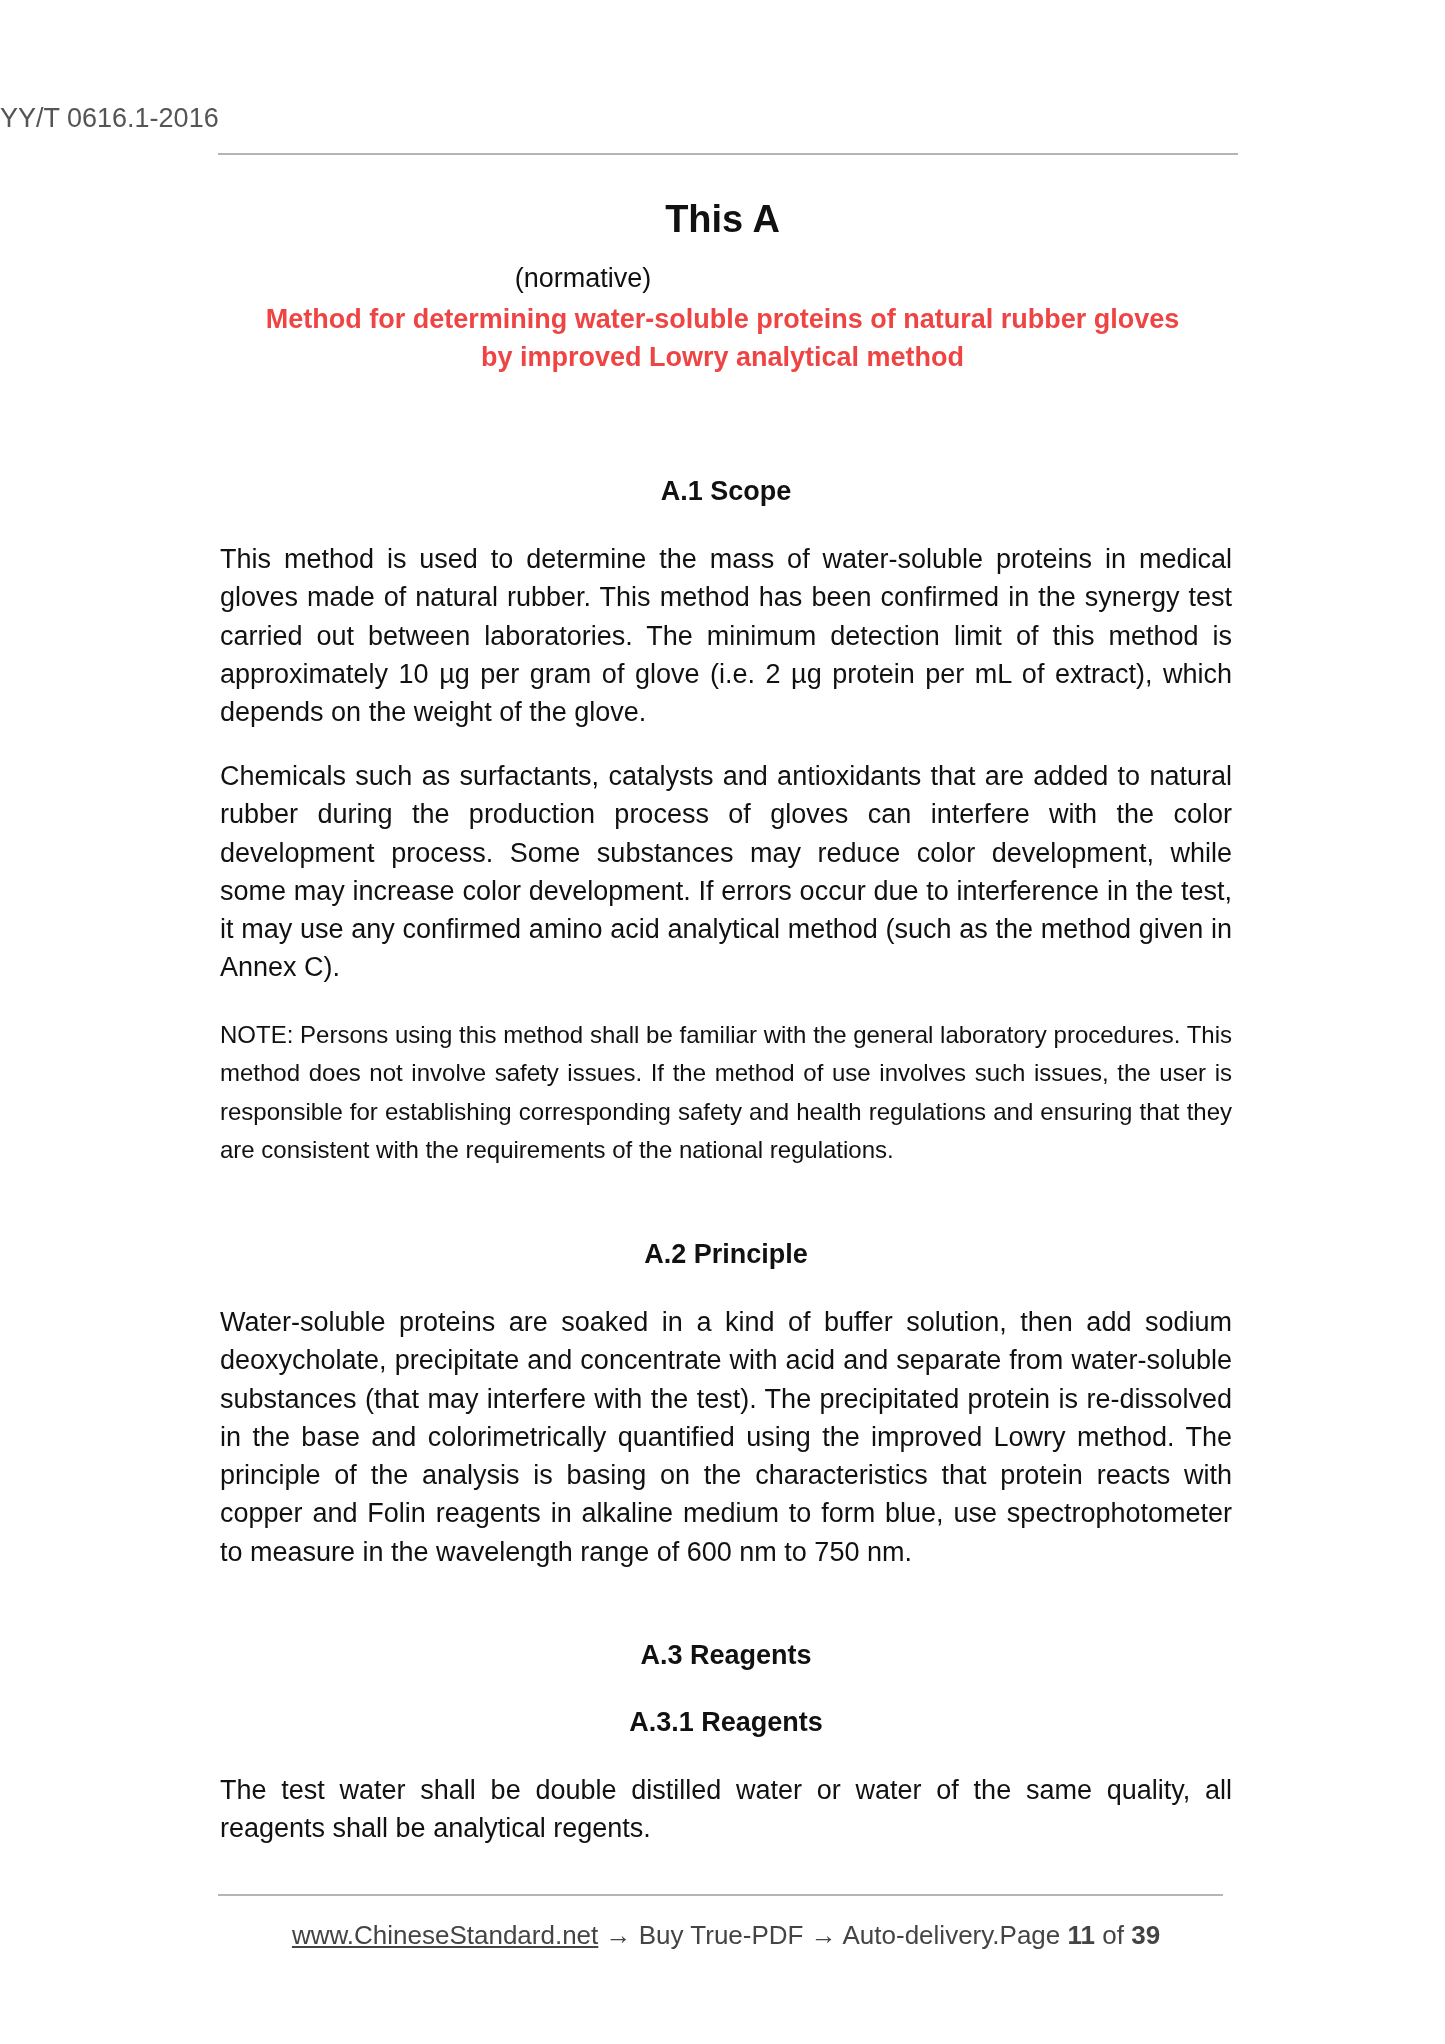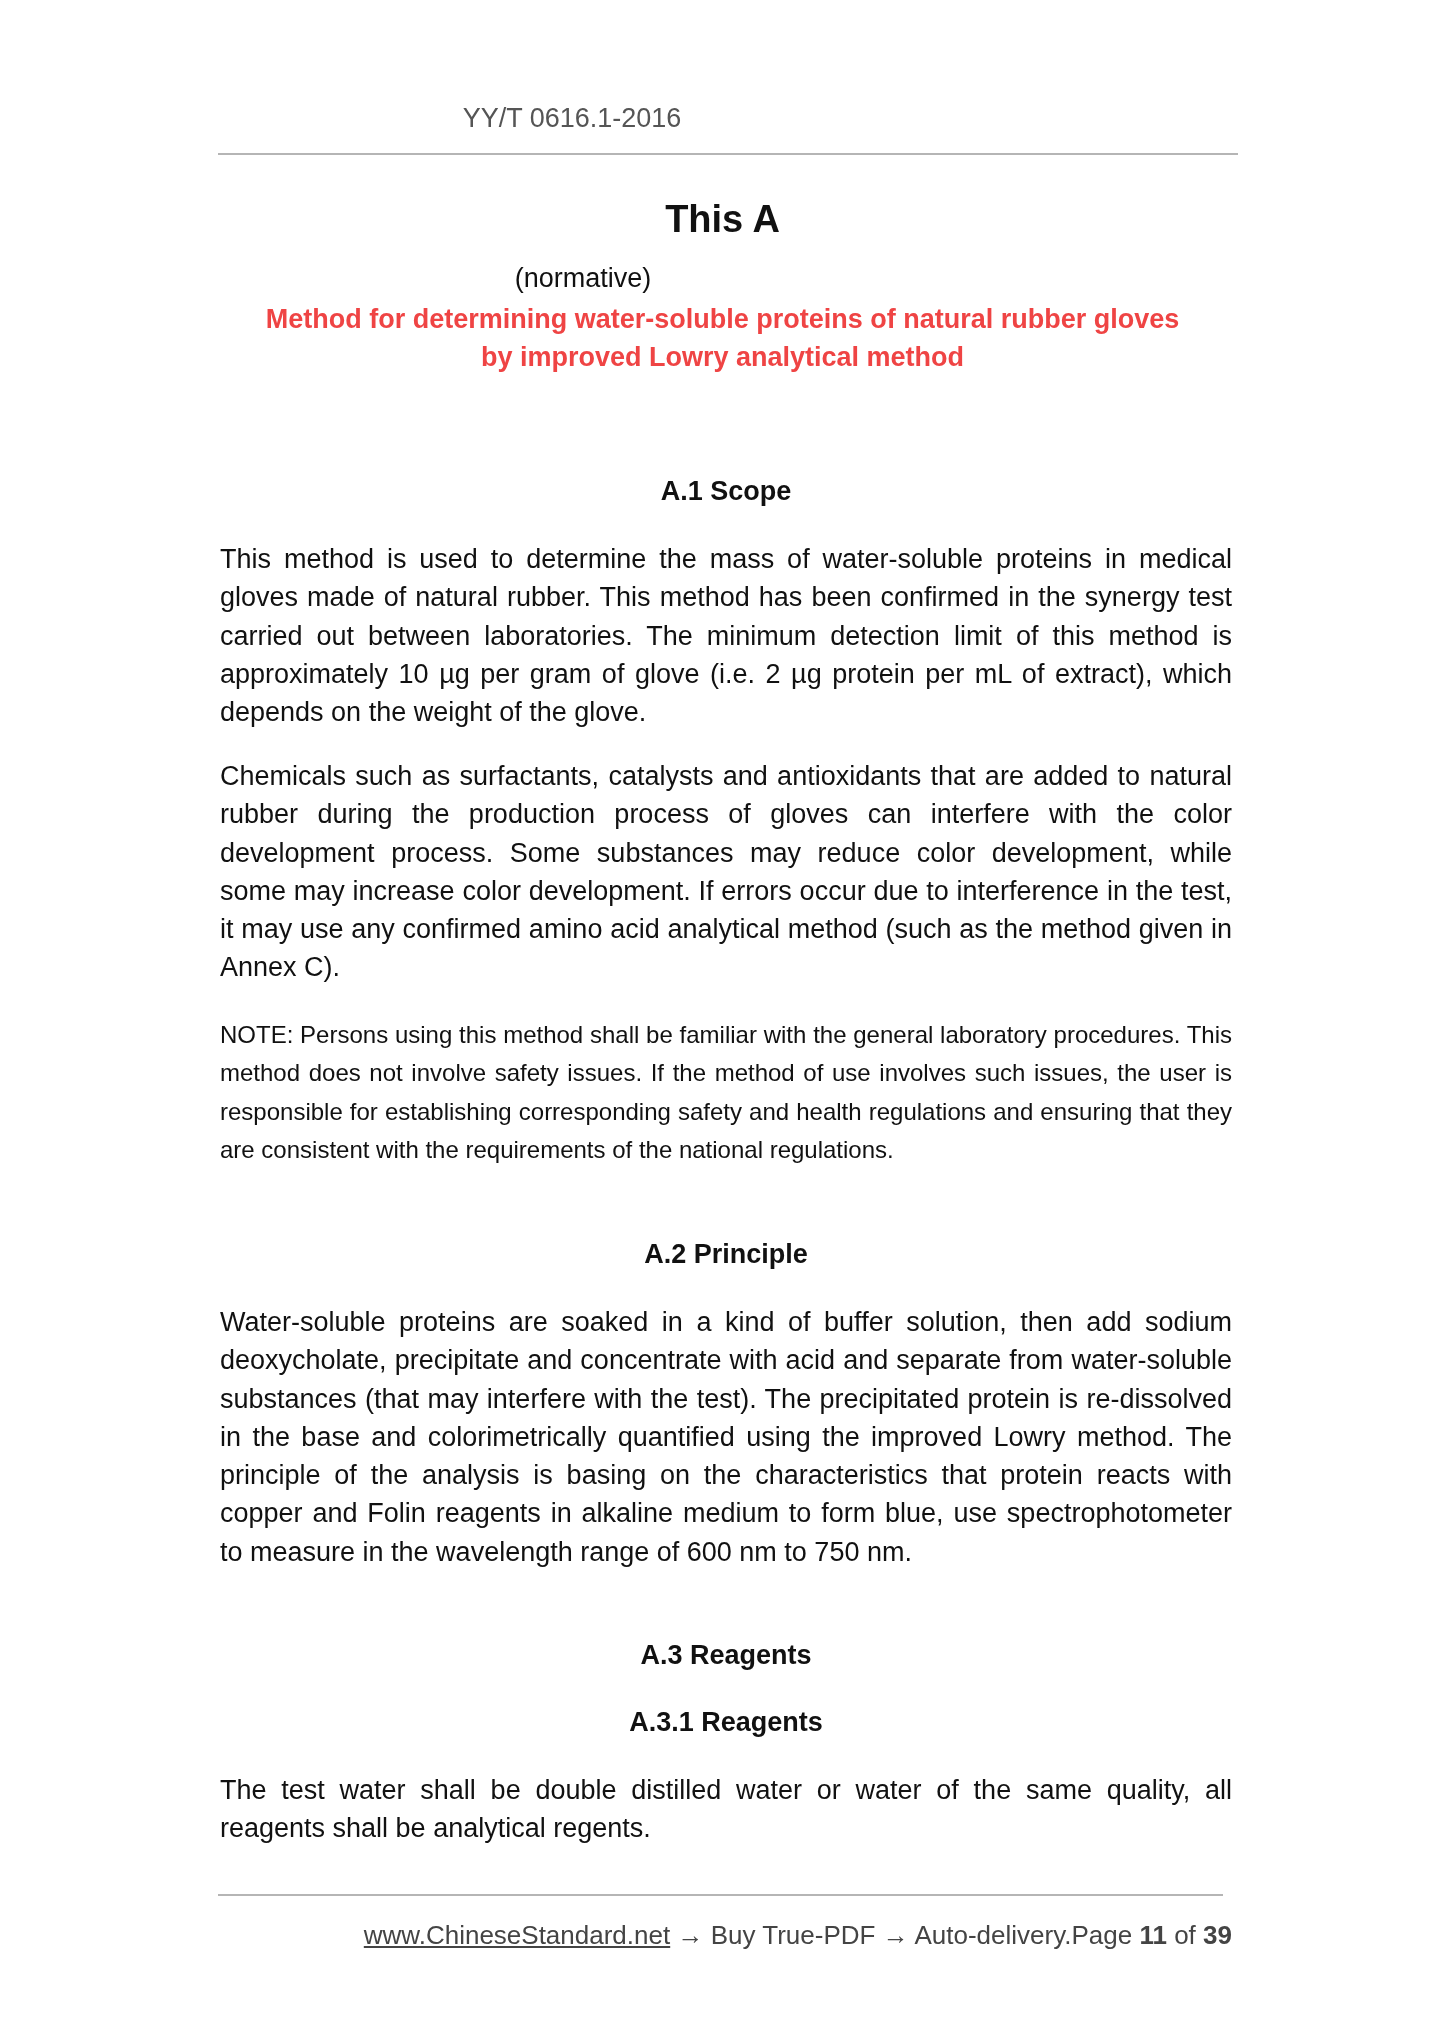--- a/index.html
+++ b/index.html
@@ -1,33 +1,33 @@
 <!DOCTYPE html>
 <html><head>
 <meta charset="utf-8">
 <style>
   html, body { margin: 0; padding: 0; background: #ffffff; }
   body { width: 1445px; height: 2044px; position: relative; overflow: hidden;
          font-family: "Liberation Sans", sans-serif; color: #111; }
   .abs { position: absolute; }
-  .running-header { top: 103px; left: 0; width: 1144px; text-align: center;
+  .running-header { top: 103px; left: 0; width: 1144px; 
                     font-size: 27px; color: #555; }
   .rule { left: 218px; width: 1020px; height: 2px; background: #b5b5b5; }
   .annex-title { top: 198px; left: 0; width: 1445px; text-align: center;
                  font-size: 38px; font-weight: bold; color: #111; }
   .annex-sub { top: 263px; left: 0; width: 1166px; text-align: center;
                font-size: 27px; color: #111; }
   .annex-heading { top: 300px; left: 0; width: 1445px; text-align: center;
                    font-size: 27px; font-weight: bold; line-height: 38px; color: #ef4444; }
   .content { left: 220px; width: 1012px; }
   .sec-h { font-size: 27px; font-weight: bold; margin: 0; line-height: 38px; color:#111;text-align:center; }
   .para { font-size: 27px; line-height: 38.3px; text-align: justify; margin: 0; color:#111; }
   .note { font-size: 24px; line-height: 38.3px; text-align: justify; margin: 0; color:#111; }
   .footer { top: 1920px; left: 220px; width: 1012px; font-size: 26px; color: #444;
-            display: flex; justify-content: flex-end; }
+            display: flex; justify-content: center; }
   .footer a { color: #444; text-decoration: underline; }
   .footer b { color: #444; }
 </style>
 </head>
 <body>
 
 <div class="abs running-header">YY/T 0616.1-2016</div>
 <div class="abs rule" style="top:153px;"></div>
 
 <div class="abs annex-title">This A</div>

